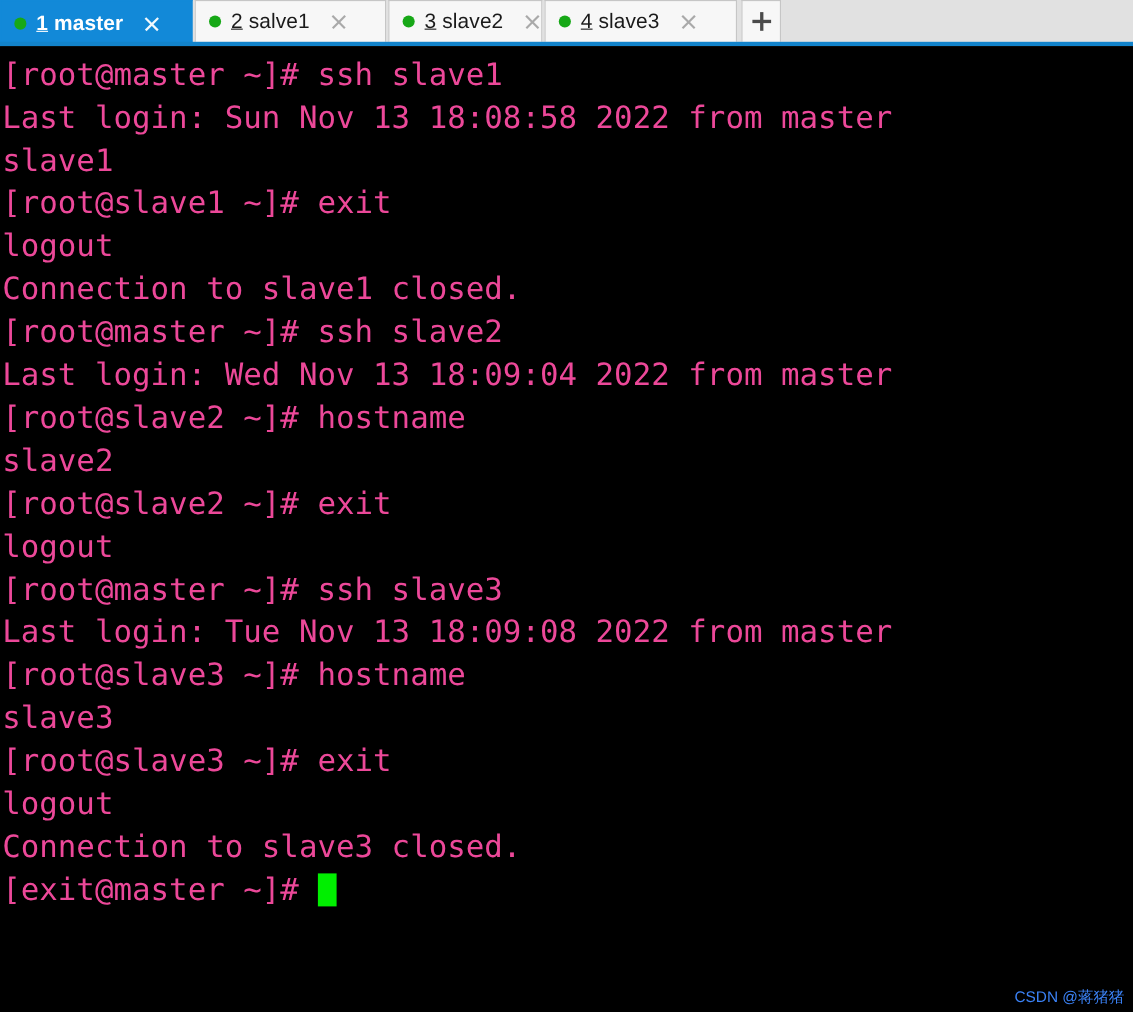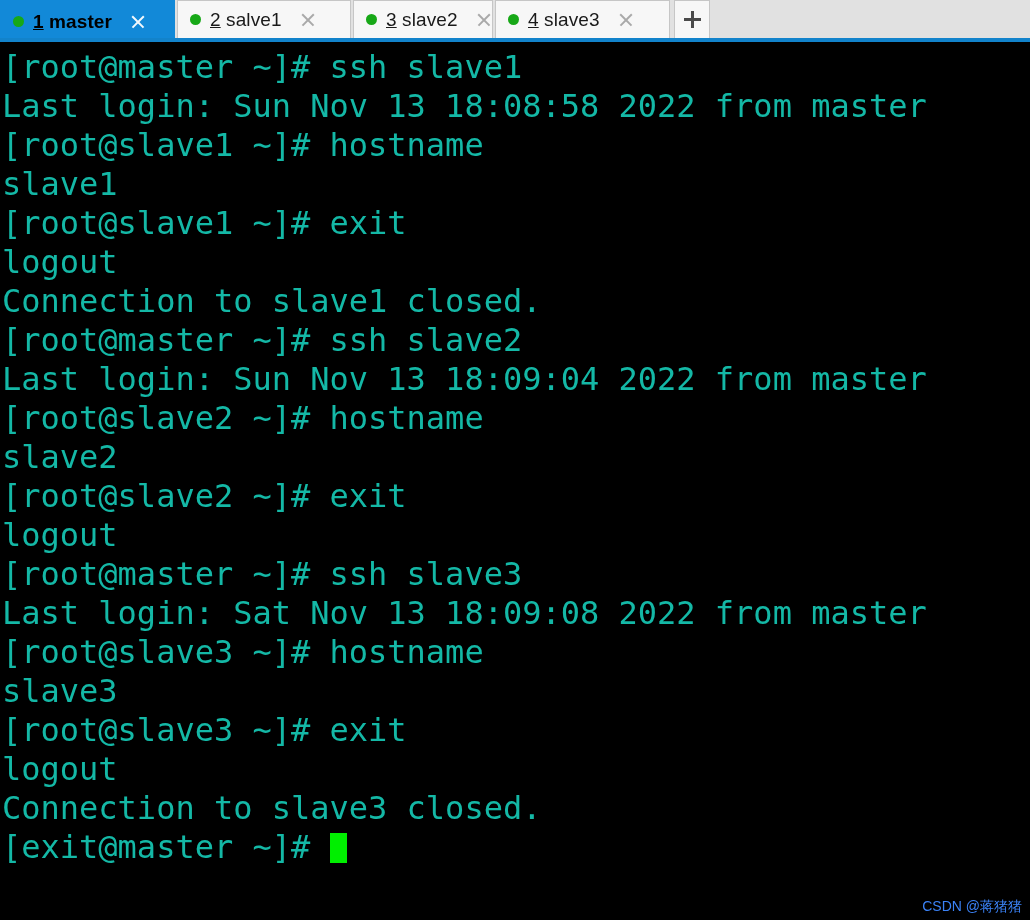--- a/index.html
+++ b/index.html
@@ -74,21 +74,21 @@
   }
 
   .tab-label {
     font-family: "Liberation Sans", sans-serif;
     font-size: 19px;
     color: #1a1a1a;
     white-space: nowrap;
     letter-spacing: 0.1px;
   }
   .tab.active .tab-label {
-    color: #000000;
+    color: #ffffff;
     font-weight: bold;
   }
   .tab-label .accesskey {
     text-decoration: underline;
   }
 
   .tab-close {
     margin-left: 16px;
     width: 20px;
     height: 20px;
@@ -158,23 +158,23 @@
   .terminal {
     flex: 1 1 auto;
     position: relative;
     background: #000000;
     padding: 6px 0 0 2px;
     box-sizing: border-box;
     overflow: hidden;
   }
   .term-line {
     font-family: "DejaVu Sans Mono", monospace;
-    font-size: 32px;
+    font-size: 28px;
     line-height: 39px;
-    color: #14b8a6;
+    color: #ec4899;
     white-space: pre;
     letter-spacing: 0px;
     height: 39px;
   }
   .cursor-line {
     display: flex;
     align-items: center;
     height: 39px;
   }
   .cursor-block {
@@ -232,33 +232,32 @@
       <span class="newtab-plus"></span>
     </div>
 
     <div class="tabbar-filler"></div>
     <div class="tabbar-underline"></div>
   </div>
 
   <div class="terminal">
     <div class="term-line">[root@master ~]# ssh slave1</div>
     <div class="term-line">Last login: Sun Nov 13 18:08:58 2022 from master</div>
-    <div class="term-line">[root@slave1 ~]# hostname</div>
     <div class="term-line">slave1</div>
     <div class="term-line">[root@slave1 ~]# exit</div>
     <div class="term-line">logout</div>
     <div class="term-line">Connection to slave1 closed.</div>
     <div class="term-line">[root@master ~]# ssh slave2</div>
-    <div class="term-line">Last login: Sun Nov 13 18:09:04 2022 from master</div>
+    <div class="term-line">Last login: Wed Nov 13 18:09:04 2022 from master</div>
     <div class="term-line">[root@slave2 ~]# hostname</div>
     <div class="term-line">slave2</div>
     <div class="term-line">[root@slave2 ~]# exit</div>
     <div class="term-line">logout</div>
     <div class="term-line">[root@master ~]# ssh slave3</div>
-    <div class="term-line">Last login: Sat Nov 13 18:09:08 2022 from master</div>
+    <div class="term-line">Last login: Tue Nov 13 18:09:08 2022 from master</div>
     <div class="term-line">[root@slave3 ~]# hostname</div>
     <div class="term-line">slave3</div>
     <div class="term-line">[root@slave3 ~]# exit</div>
     <div class="term-line">logout</div>
     <div class="term-line">Connection to slave3 closed.</div>
 
     <div class="term-line cursor-line"><span>[exit@master ~]# </span><span class="cursor-block"></span></div>
 
     <div class="watermark">CSDN @蒋猪猪</div>
   </div>

